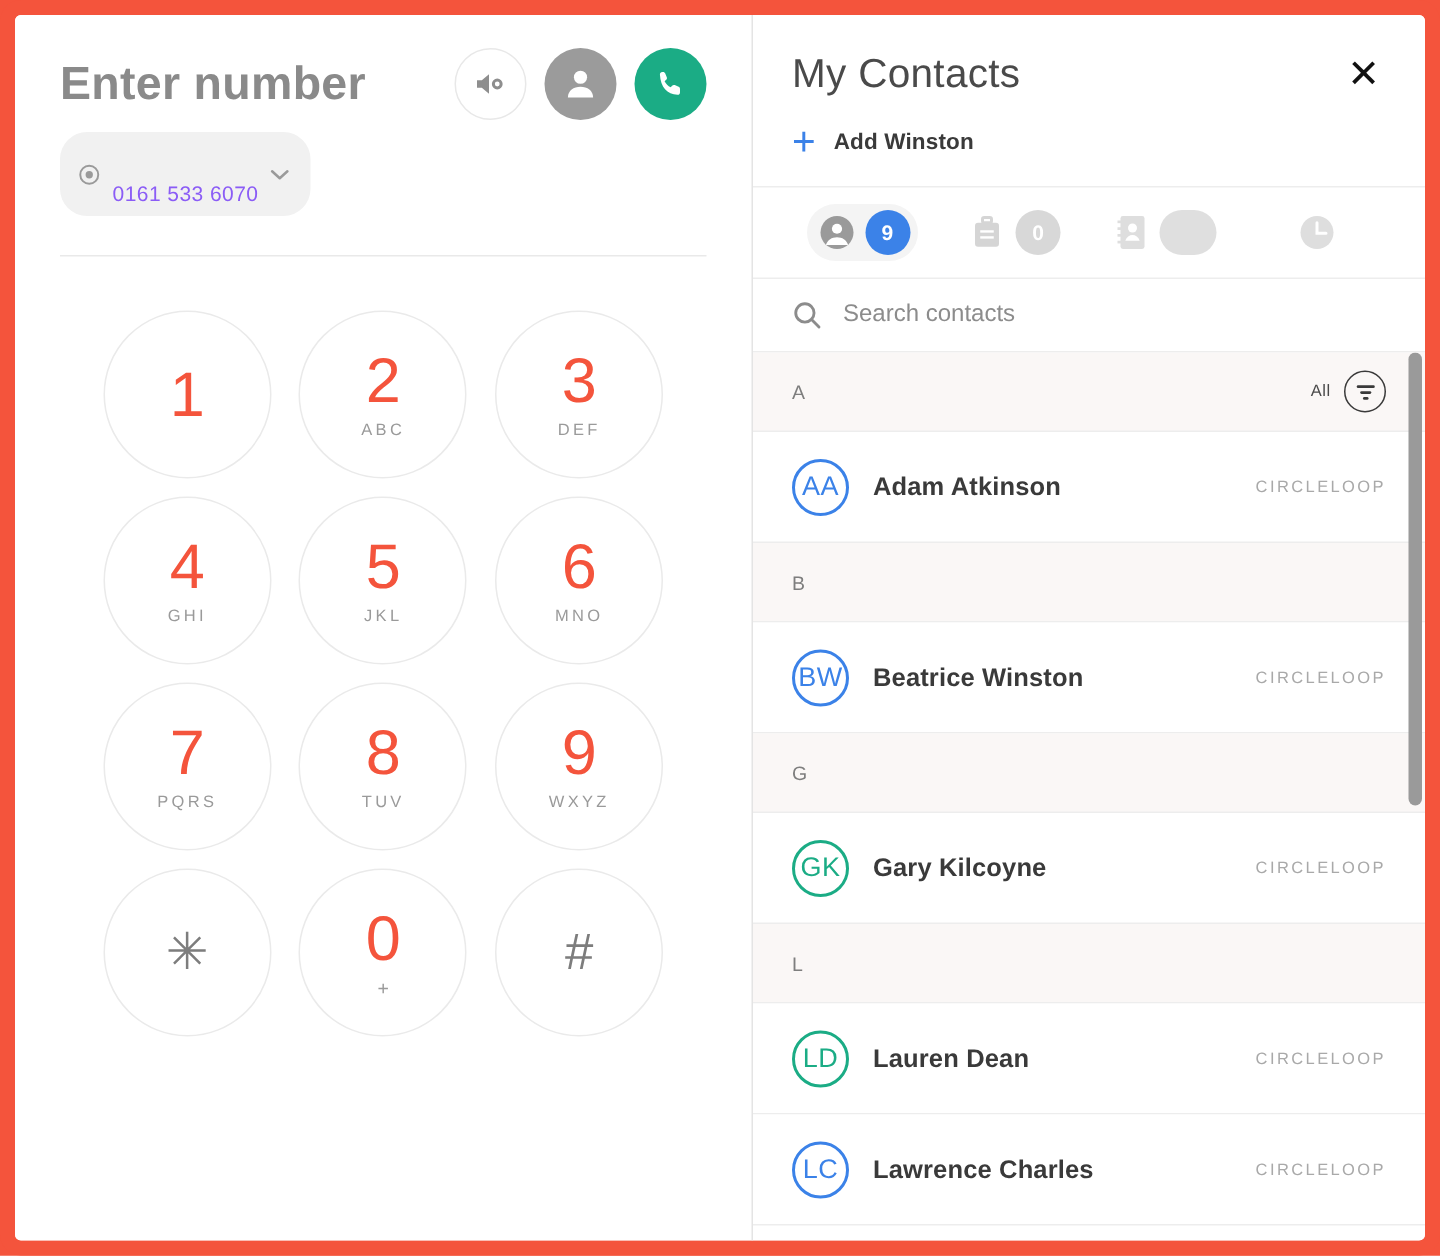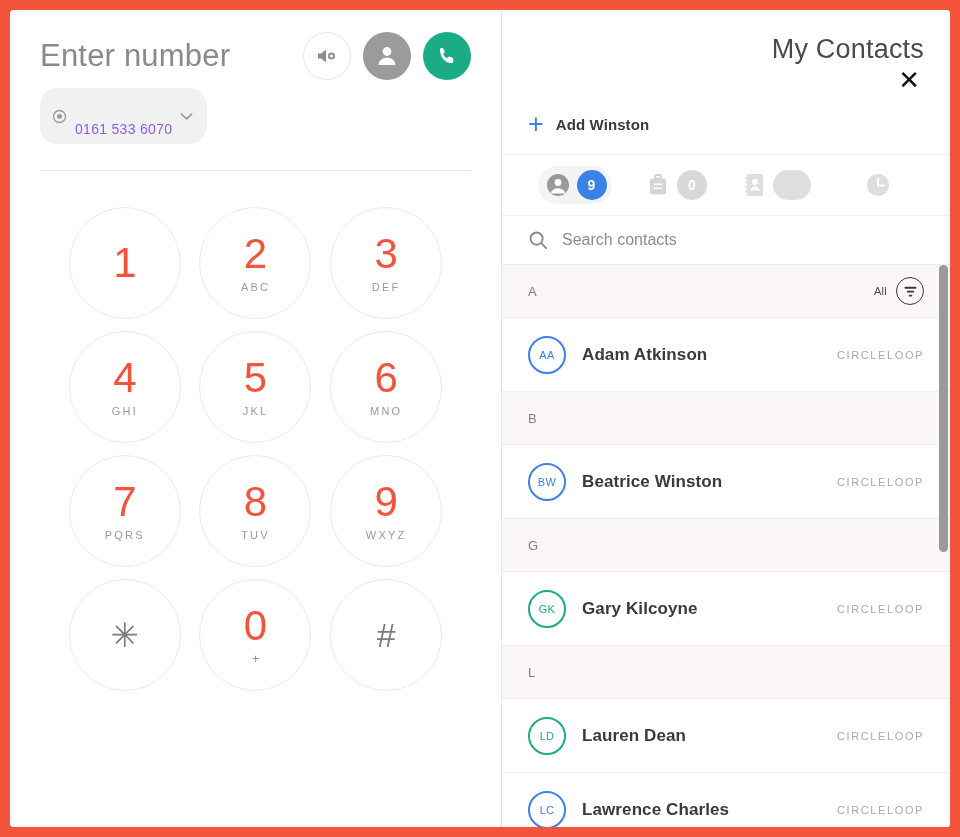--- a/index.html
+++ b/index.html
@@ -23,21 +23,21 @@
     width: 492px; flex: 0 0 492px;
     background: #fff;
     border-right: 1px solid #E4E4E4;
     position: relative;
   }
   .dial-head { padding: 22px 30px 0 30px; }
   .dial-head-row {
     display: flex; align-items: center; gap: 0;
   }
   .enter-number {
-    font-size: 31px; font-weight: 400; color: #8A8A8A;
+    font-size: 31px; font-weight: 700; color: #8A8A8A;
     letter-spacing: .2px; white-space: nowrap;
     flex: 1;
   }
   .head-actions { display: flex; align-items: center; gap: 12px; }
   .circ-btn {
     width: 48px; height: 48px; border-radius: 50%;
     display: flex; align-items: center; justify-content: center;
     flex: 0 0 48px;
   }
   .btn-speaker { background: #fff; border: 1px solid #E8E8E8; }
@@ -88,21 +88,21 @@
   .key.one .digit, .key.star .digit, .key.hash .digit { margin-top: 0; }
   .key.one, .key.star, .key.hash { justify-content: center; }
 
   
   .contacts {
     flex: 1 1 auto; background: #fff;
     display: flex; flex-direction: column;
     position: relative; min-width: 0;
   }
   .c-head { padding: 24px 26px 0 26px; }
-  .c-title-row { display: flex; align-items: flex-end; flex-direction: column; }
+  .c-title-row { display: flex; align-items: flex-start; }
   .c-title {
     font-size: 27px; font-weight: 300; color: #4A4A4A;
     flex: 1; letter-spacing: .2px;
   }
   .close-x {
     font-size: 26px; color: #111; line-height: 1;
     font-weight: 400; padding: 2px 4px; cursor: pointer;
   }
   .add-contact-row {
     display: flex; align-items: center; gap: 12px;
@@ -165,21 +165,21 @@
   }
   .row {
     display: flex; align-items: center; gap: 16px;
     padding: 0 26px; height: 74px;
     border-bottom: 1px solid #EDEDED; background: #fff;
   }
   .avatar {
     width: 38px; height: 38px; border-radius: 50%;
     border: 2px solid #3B82E8;
     display: flex; align-items: center; justify-content: center;
-    font-size: 11px; font-weight: 500; color: #3B82E8;
+    font-size: 18px; font-weight: 500; color: #3B82E8;
     letter-spacing: .3px; flex: 0 0 38px;
   }
   .avatar.teal { border-color: #1BAC85; color: #1BAC85; }
   .contact-name {
     flex: 1; font-size: 17px; font-weight: 700; color: #3A3A3A;
     letter-spacing: .1px;
   }
   .contact-src {
     font-size: 11px; color: #A9A9A9; letter-spacing: 1.6px; font-weight: 500;
   }

